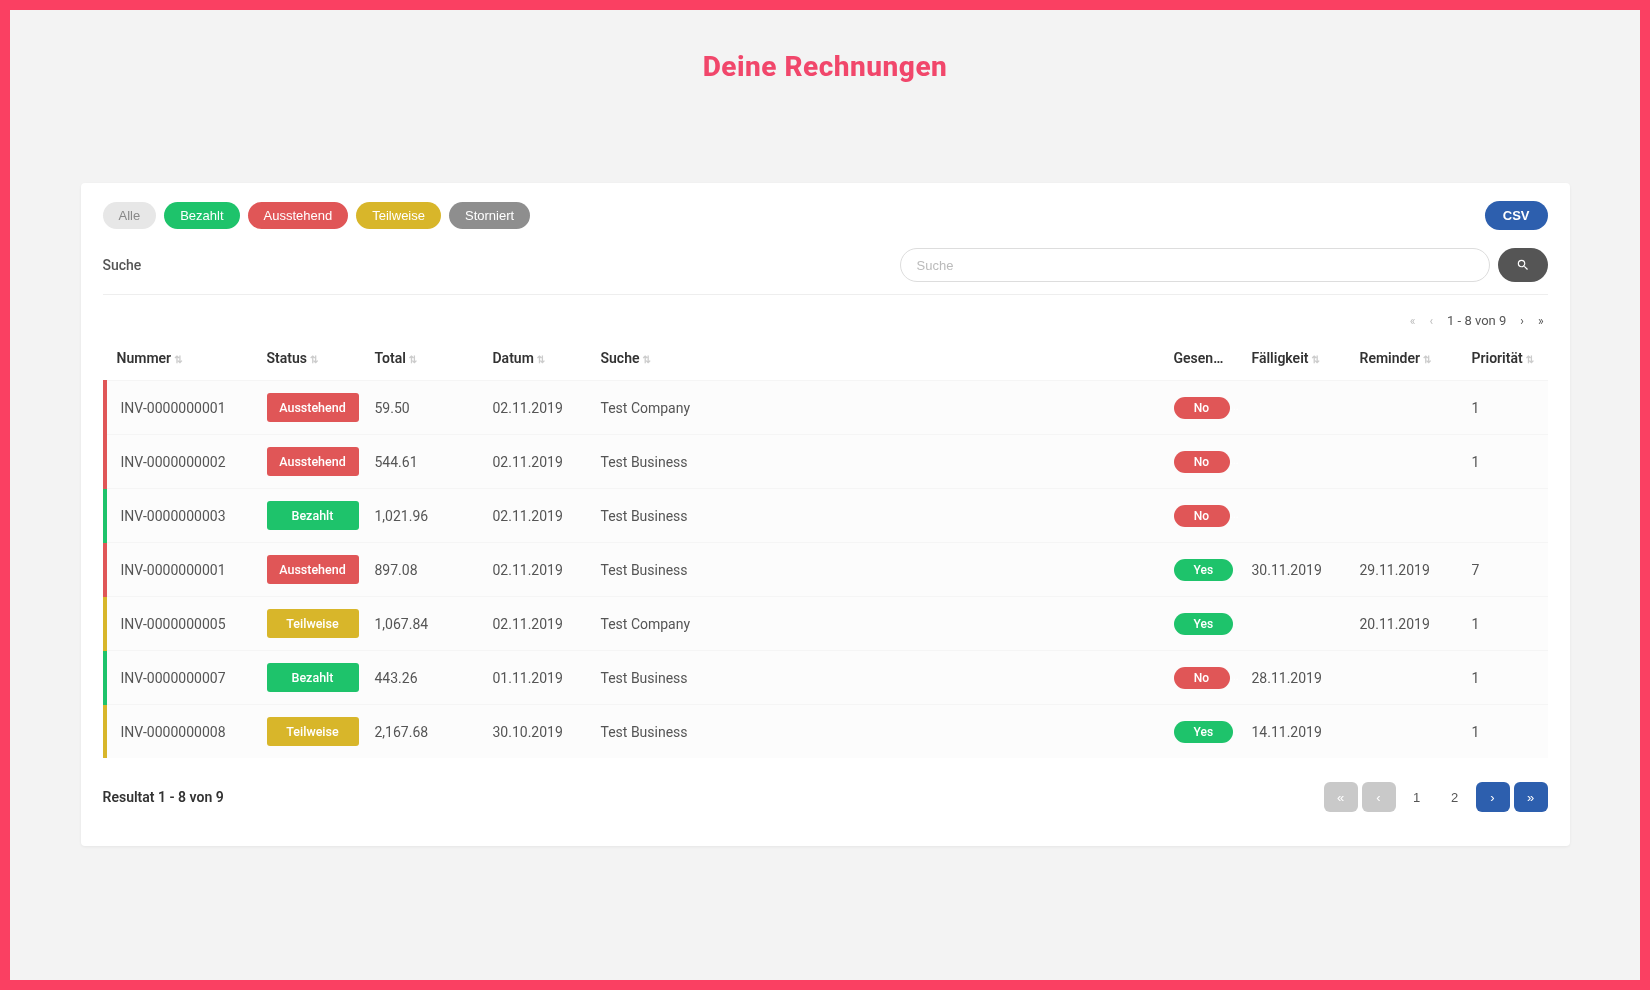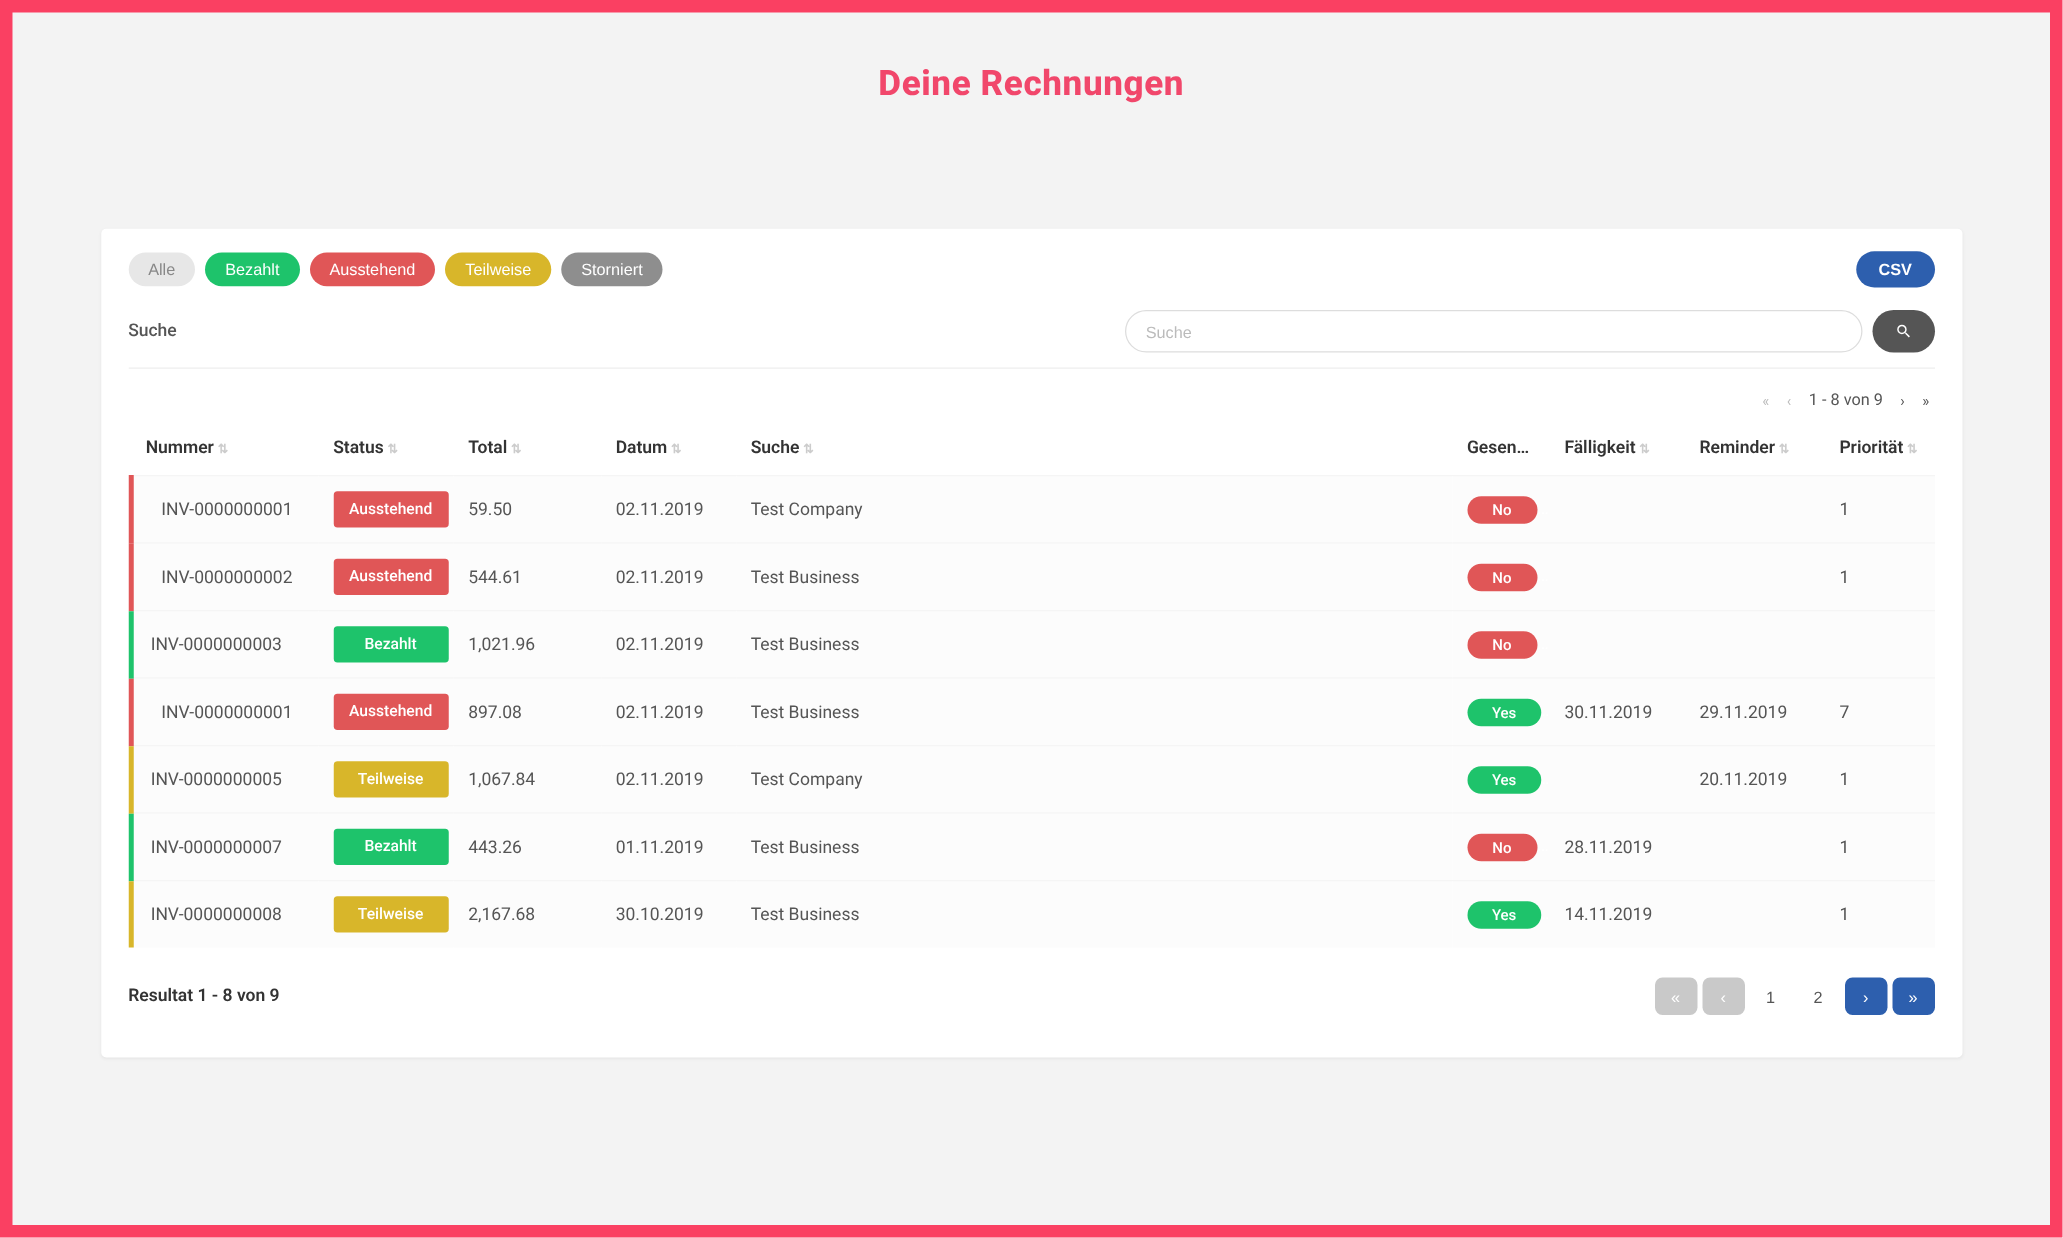--- a/index.html
+++ b/index.html
@@ -126,21 +126,21 @@
     border-top: 1px solid rgba(0,0,0,0.04);
     background: #fcfcfc;
     white-space: nowrap;
     overflow: hidden;
     text-overflow: ellipsis;
   }
   tbody tr td:first-child {
     border-left: 4px solid transparent;
     padding-left: 14px;
   }
-  tbody tr.row-red    td:first-child { border-left-color: #e05657; text-align: center; }
+  tbody tr.row-red    td:first-child { border-left-color: #e05657; }
   tbody tr.row-green  td:first-child { border-left-color: #1ec36b; }
   tbody tr.row-yellow td:first-child { border-left-color: #d8b62a; }
   tbody tr.row-grey   td:first-child { border-left-color: #8e8e8e; }
 
   .badge {
     display: block;
     text-align: center;
     color: #fff;
     font-size: 12.5px;
     font-weight: 500;

